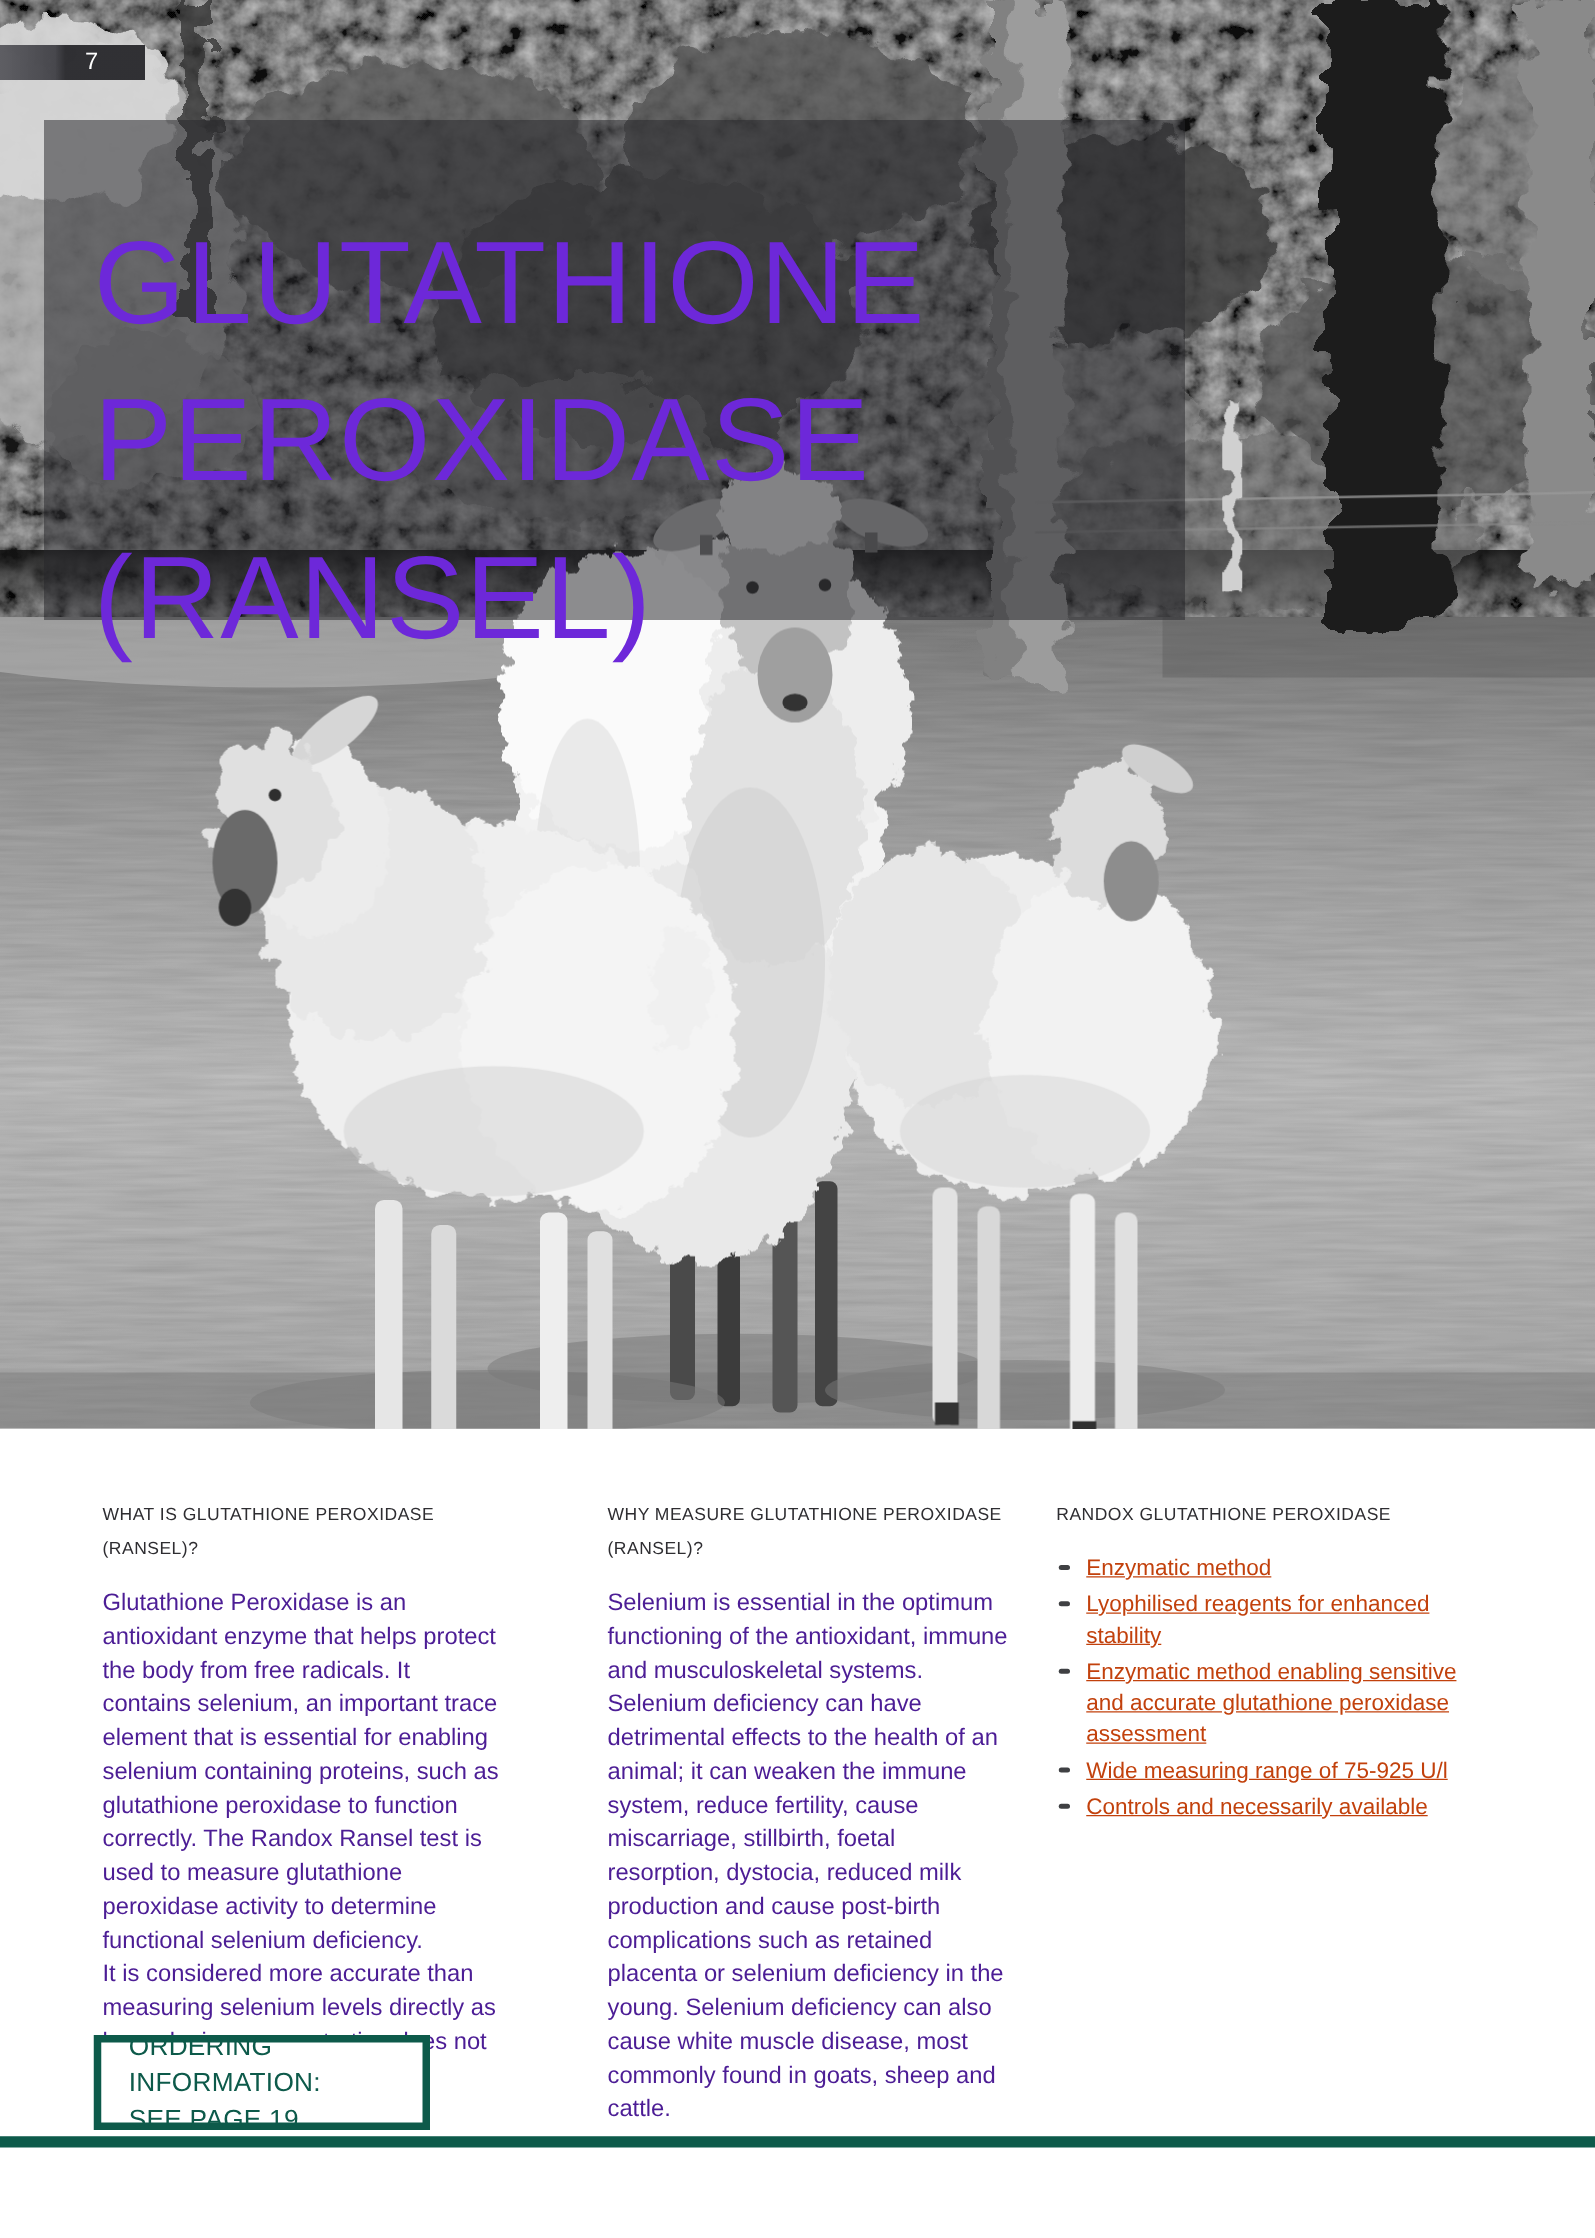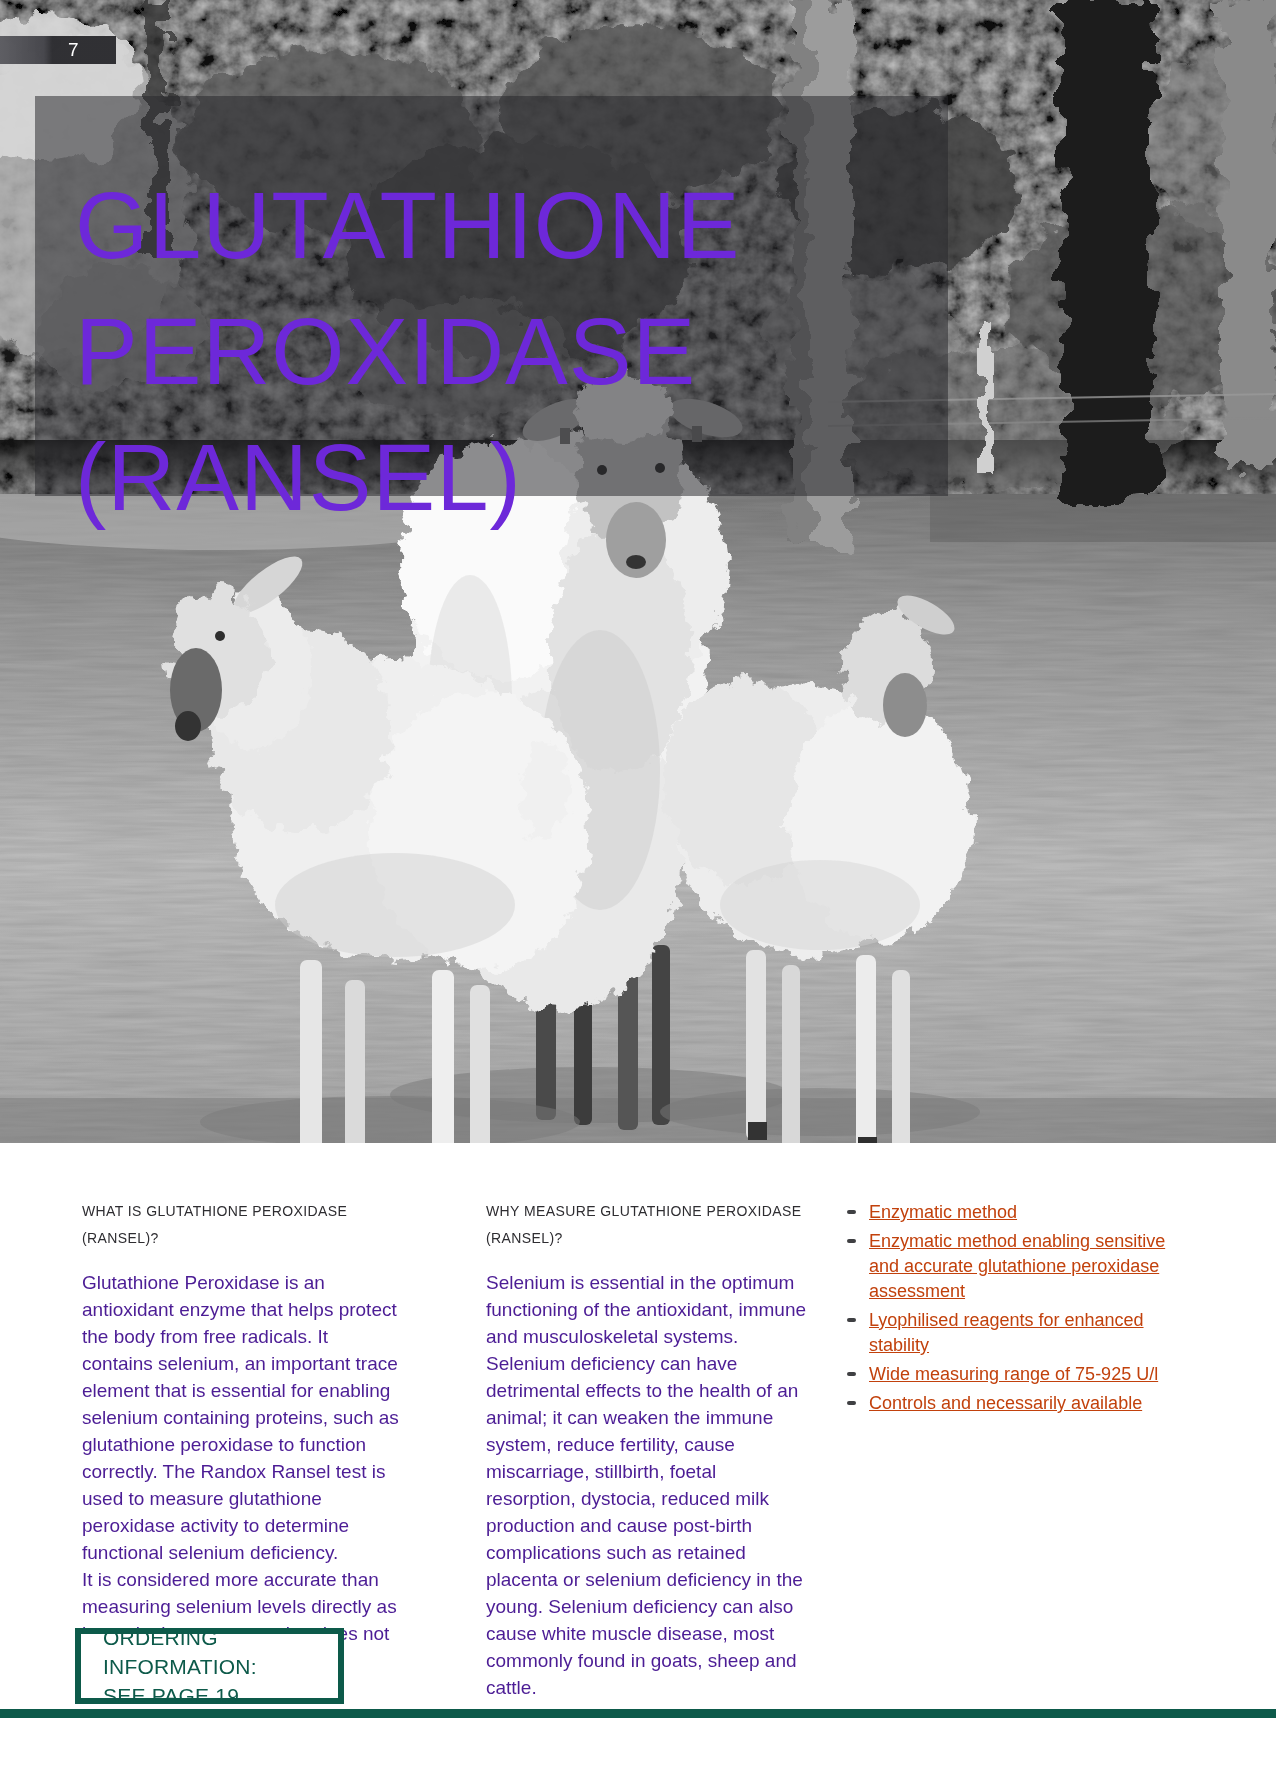--- a/index.html
+++ b/index.html
@@ -237,24 +237,25 @@
       <p class="col-body">Glutathione Peroxidase is an antioxidant enzyme that helps protect the body from free radicals. It contains selenium, an important trace element that is essential for enabling selenium containing proteins, such as glutathione peroxidase to function correctly. The Randox Ransel test is used to measure glutathione peroxidase activity to determine functional selenium deficiency.</p>
       <p class="col-body">It is considered more accurate than measuring selenium levels directly as low selenium concentration does not necessarily mean an animal is selenium deficient.</p>
     </div>
 
     <div class="col col-2">
       <h3 class="col-heading">WHY MEASURE GLUTATHIONE PEROXIDASE (RANSEL)?</h3>
       <p class="col-body">Selenium is essential in the optimum functioning of the antioxidant, immune and musculoskeletal systems. Selenium deficiency can have detrimental effects to the health of an animal; it can weaken the immune system, reduce fertility, cause miscarriage, stillbirth, foetal resorption, dystocia, reduced milk production and cause post-birth complications such as retained placenta or selenium deficiency in the young. Selenium deficiency can also cause white muscle disease, most commonly found in goats, sheep and cattle.</p>
     </div>
 
     <div class="col col-3">
+      <h3 class="col-heading">RANDOX GLUTATHIONE PEROXIDASE</h3>
       <ul class="features">
         <li><span class="b-dot"></span><span>Enzymatic method</span></li>
+        <li><span class="b-dot"></span><span>Lyophilised reagents for enhanced stability</span></li>
         <li><span class="b-dot"></span><span>Enzymatic method enabling sensitive and accurate glutathione peroxidase assessment</span></li>
-        <li><span class="b-dot"></span><span>Lyophilised reagents for enhanced stability</span></li>
         <li><span class="b-dot"></span><span>Wide measuring range of 75-925 U/l</span></li>
         <li><span class="b-dot"></span><span>Controls and necessarily available</span></li>
       </ul>
     </div>
 
   </div>
 
   <div class="order-line"></div>
   <div class="order-box">
     <div class="order-text">ORDERING INFORMATION:

